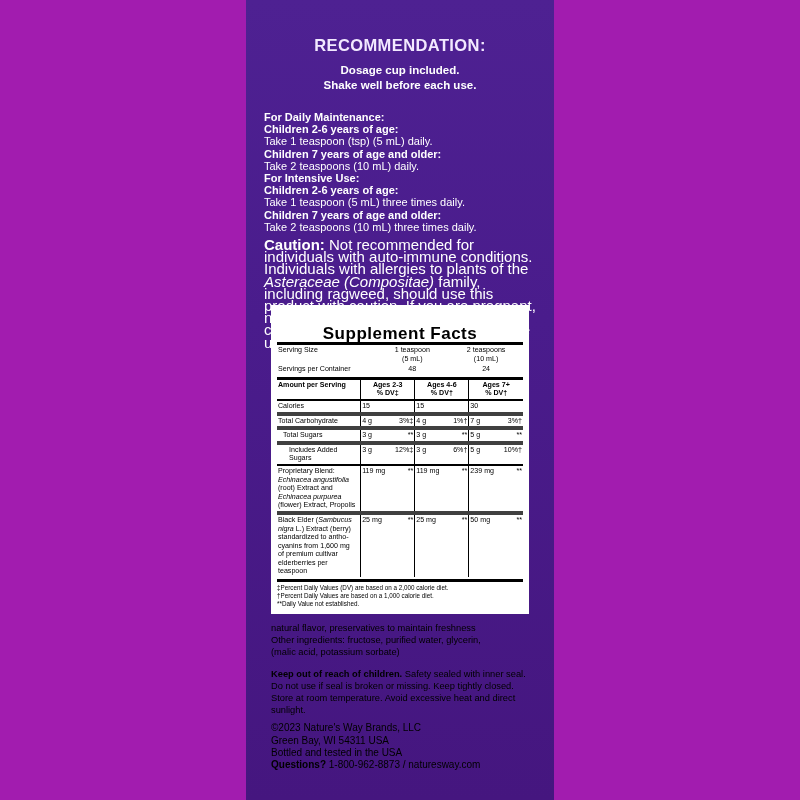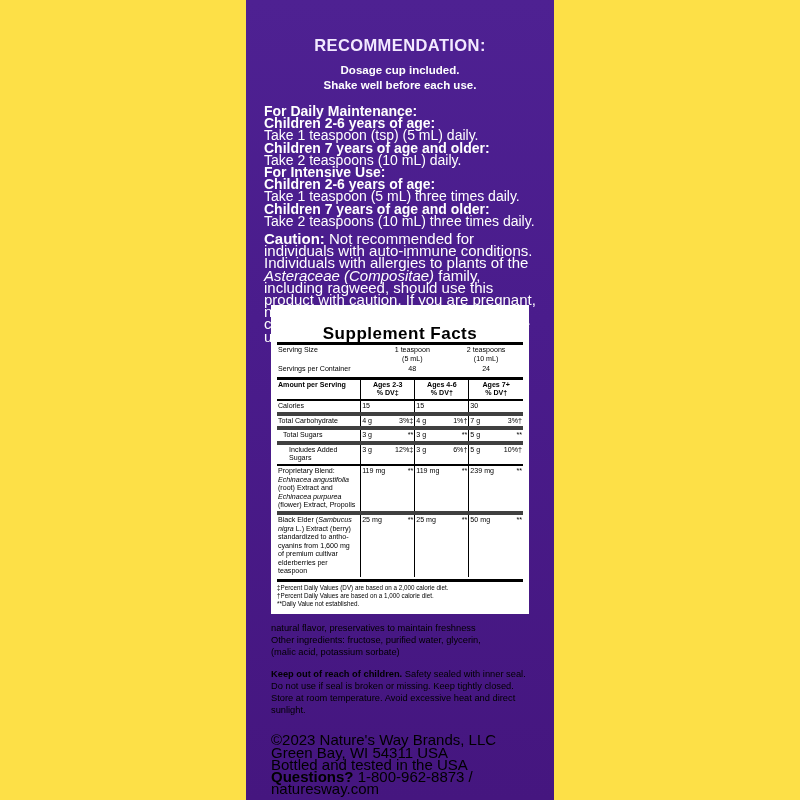--- a/index.html
+++ b/index.html
@@ -7,21 +7,21 @@
     padding: 0;
     background: #000;
     width: 800px;
     height: 800px;
     font-family: "Liberation Sans", sans-serif;
   }
   #page {
     position: relative;
     width: 800px;
     height: 800px;
-    background: #fde047;
+    background: #a21caf;
     overflow: hidden;
   }
   .panel {
     position: absolute;
     left: 246px;
     top: 0px;
     width: 308px;
     height: 800px;
     background: #4b1d8f;
     background: linear-gradient(180deg, #4e2192 0%, #4a1c8c 40%, #45167f 100%);
@@ -39,22 +39,22 @@
   }
   .rec-sub {
     text-align: center;
     font-size: 11.5px;
     font-weight: bold;
     line-height: 15px;
     margin-top: 8px;
     color: #ffffff;
   }
   .usage {
-    margin-top: 12px;
-    font-size: 14px;
+    margin-top: 18px;
+    font-size: 11px;
     line-height: 12.2px;
   }
   .usage .b { font-weight: bold; }
   .usage .n { font-weight: normal; }
   .caution {
     margin-top: 6px;
     font-size: 15px;
     line-height: 12.2px;
   }
   .caution .lead { font-weight: bold; }
@@ -109,22 +109,22 @@
     position: absolute;
     left: 271px;
     top: 622px;
     width: 262px;
     font-size: 9.3px;
     line-height: 12.2px;
   }
   .other .blk { margin-top: 9px; }
   .other .bold { font-weight: bold; }
   .copy {
-    margin-top: 18px;
-    font-size: 15px;
+    margin-top: 6px;
+    font-size: 10px;
     line-height: 12.2px;
   }
 </style>
 </head>
 <body>
 
 <div id="page">
   <div class="panel">
 
     <div class="rec-title">RECOMMENDATION:</div>

